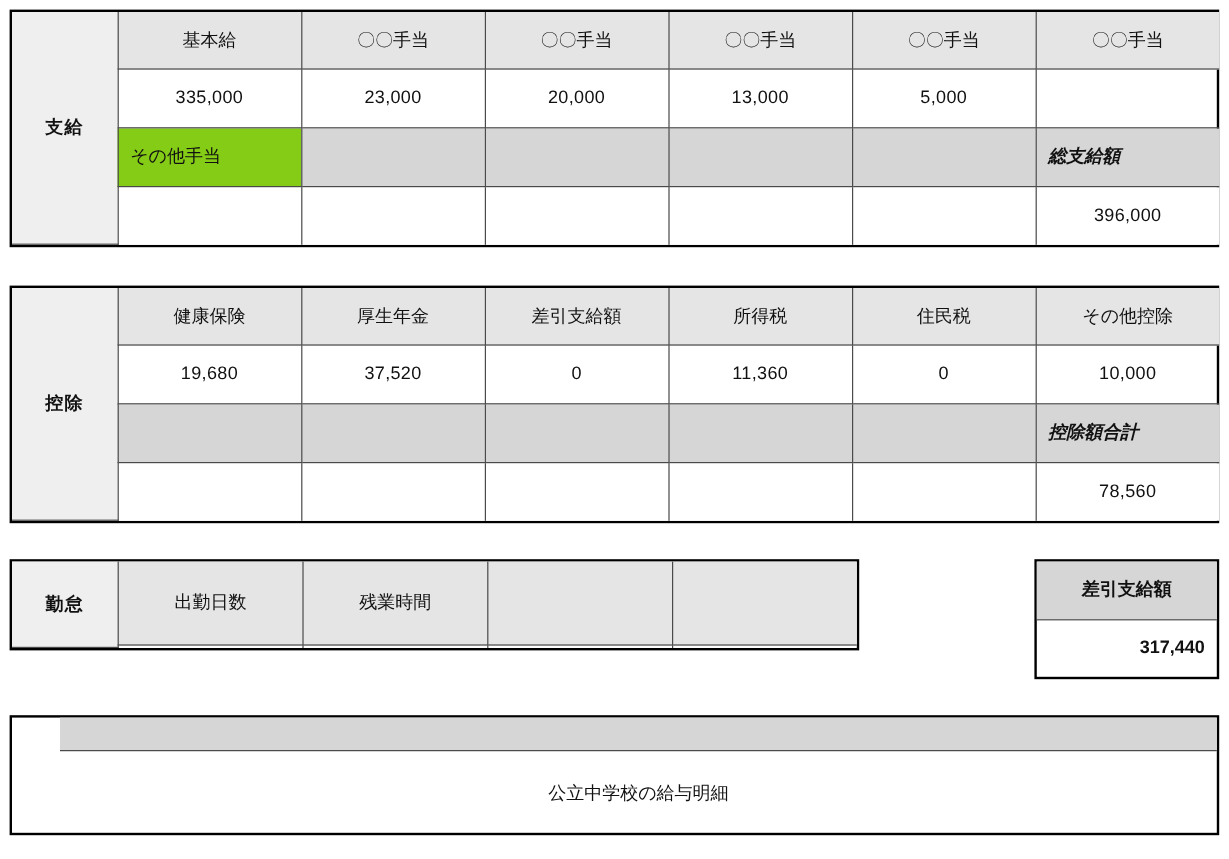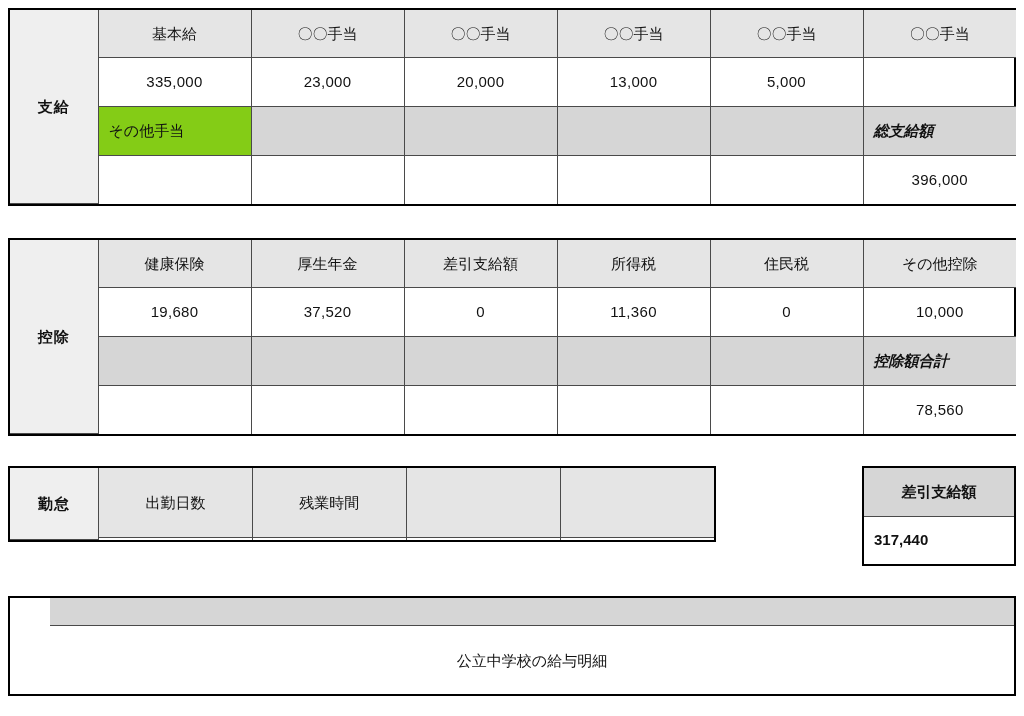--- a/index.html
+++ b/index.html
@@ -122,20 +122,21 @@
   }
 
   .sashihiki-head {
     text-align: center;
     background: #d6d6d6;
     font-weight: bold;
     font-size: 16px;
     margin-left: 24px;
   }
   .sashihiki-val {
+    text-align: right;
     font-size: 18px;
     font-weight: bold;
   }
 </style>
 </head>
 <body>
 
 <div class="page">
 
   <div class="block" id="block-shikyu">

